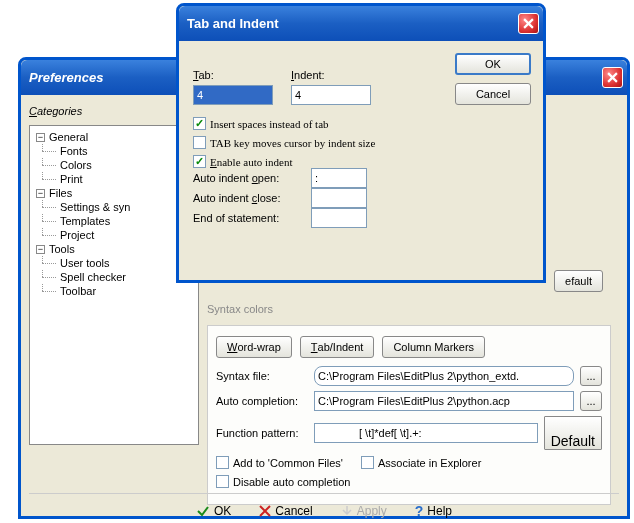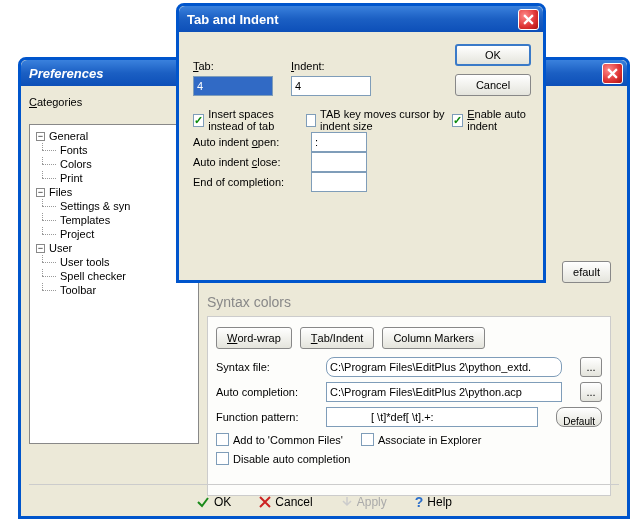--- a/index.html
+++ b/index.html
@@ -17,21 +17,21 @@
       position: absolute;
       left: 18px;
       top: 57px;
       width: 612px;
       height: 462px;
       border: 3px solid #0055cc;
       border-radius: 8px 8px 0 0;
       background: #ece9d8;
     }
     .titlebar {
-      height: 26px;
+      height: 35px;
       background: linear-gradient(to bottom, #3a81dd 0%, #1b5fc3 50%, #0d4fb8 100%);
       border-radius: 6px 6px 0 0;
       display: flex;
       align-items: center;
       padding: 0 4px 0 8px;
       color: #fff;
       font-weight: bold;
       font-size: 13px;
       font-style: italic;
     }
@@ -52,21 +52,22 @@
       display: flex;
       padding: 10px 8px 8px 8px;
       height: calc(100% - 26px);
       position: relative;
     }
     .categories {
       width: 170px;
       flex-shrink: 0;
     }
     .cat-label {
-      margin-bottom: 16px;
+      margin-bottom: 8px;
+      font-style: italic;
     }
     .cat-label u { text-decoration: underline; }
     .tree {
       border: 1px solid #888;
       background: #fff;
       height: 320px;
       padding: 4px 2px;
       overflow: auto;
     }
     .tree-node {
@@ -111,21 +112,21 @@
     }
     .right-panel {
       flex: 1;
       padding-left: 8px;
       position: relative;
     }
     .tab-strip {
       position: absolute;
       top: 198px;
       left: 8px;
-      font-size: 14px;
+      font-size: 11px;
       color: #888;
     }
     .panel-group {
       position: absolute;
       top: 220px;
       left: 8px;
       right: 8px;
       border: 1px solid #ccc;
       background: #fdfdfb;
       padding: 10px 8px 8px 8px;
@@ -144,21 +145,21 @@
       cursor: pointer;
       font-size: 11px;
       height: 22px;
       display: inline-flex;
       align-items: center;
     }
     .field-row {
       display: flex;
       align-items: center;
       margin-bottom: 5px;
-      gap: 18px;
+      gap: 6px;
     }
     .field-row .lbl { width: 92px; }
     .text-input {
       border: 1px solid #7f9db9;
       height: 20px;
       padding: 1px 3px;
       font-size: 11px;
       font-family: inherit;
     }
     .browse-btn {
@@ -169,25 +170,25 @@
       background: linear-gradient(#fff, #e4e4dc);
       cursor: pointer;
       font-size: 11px;
       display: inline-flex;
       align-items: center;
       justify-content: center;
     }
     .default-side-btn {
       height: 20px;
       border: 1px solid #888;
-      border-radius: 8px;
+      border-radius: 1px;
       background: linear-gradient(#fff,#e4e4dc);
-      padding: 8px 6px;
-      cursor: pointer;
-      font-size: 10px;
+      padding: 16px 6px;
+      cursor: pointer;
+      font-size: 14px;
     }
     .check-row {
       display: flex;
       gap: 18px;
       margin-top: 6px;
     }
     .chk {
       display: flex;
       align-items: center;
       gap: 4px;
@@ -223,21 +224,21 @@
       display: flex;
       align-items: center;
       gap: 4px;
       cursor: pointer;
       font-size: 12px;
     }
     .bb-apply { color: #aaa; }
     .default-btn-side {
       position: absolute;
       top: 165px;
-      right: 8px;
+      right: 16px;
     }
 
     
     .modal {
       position: absolute;
       left: 176px;
       top: 3px;
       width: 370px;
       height: 280px;
       border: 3px solid #0055cc;
@@ -267,22 +268,23 @@
       flex-direction: column;
       gap: 8px;
     }
     .modal-btns .win-btn {
       width: 76px;
       justify-content: center;
     }
     .m-check-list {
       margin-top: 12px;
       display: flex;
-      flex-direction: row;
+      flex-direction: column;
       gap: 6px;
+      font-family: Liberation Serif, serif;
     }
     .m-field-row {
       display: flex;
       align-items: center;
       gap: 8px;
       margin-top: 0;
     }
     .m-field-row .lbl { width: 110px; }
     .small-input {
       border: 1px solid #7f9db9;
@@ -317,21 +319,21 @@
         <div class="tree-node tree-child">Print</div>
         <div class="tree-node tree-group">
           <span class="tree-toggle">−</span>
           <span>Files</span>
         </div>
         <div class="tree-node tree-child">Settings &amp; syn</div>
         <div class="tree-node tree-child">Templates</div>
         <div class="tree-node tree-child">Project</div>
         <div class="tree-node tree-group">
           <span class="tree-toggle">−</span>
-          <span>User</span>
+          <span>Tools</span>
         </div>
         <div class="tree-node tree-child">User tools</div>
         <div class="tree-node tree-child">Spell checker</div>
         <div class="tree-node tree-child">Toolbar</div>
       </div>
     </div>
 
     <div class="right-panel">
       <button class="win-btn default-btn-side">efault</button>
       <div class="tab-strip">Syntax colors</div>
@@ -442,17 +444,17 @@
     </div>
     <div class="m-field-row">
       <span class="lbl">Auto indent <u>o</u>pen:</span>
       <input class="small-input" value=":" style="">
     </div>
     <div class="m-field-row">
       <span class="lbl">Auto indent <u>c</u>lose:</span>
       <input class="small-input" value="" style="">
     </div>
     <div class="m-field-row">
-      <span class="lbl">End of completion:</span>
+      <span class="lbl">End of statement:</span>
       <input class="small-input" value="" style="">
     </div>
   </div>
 </div>
 
 </body></html>

